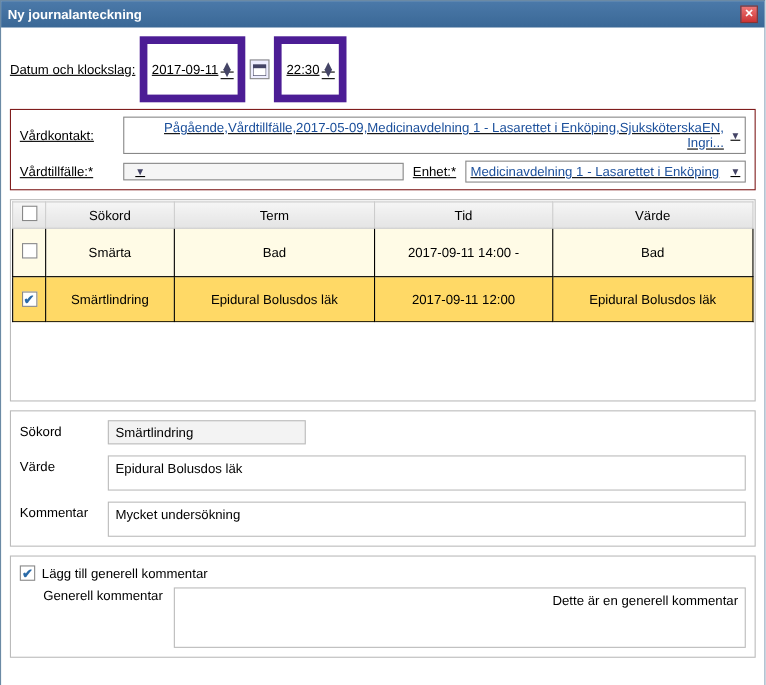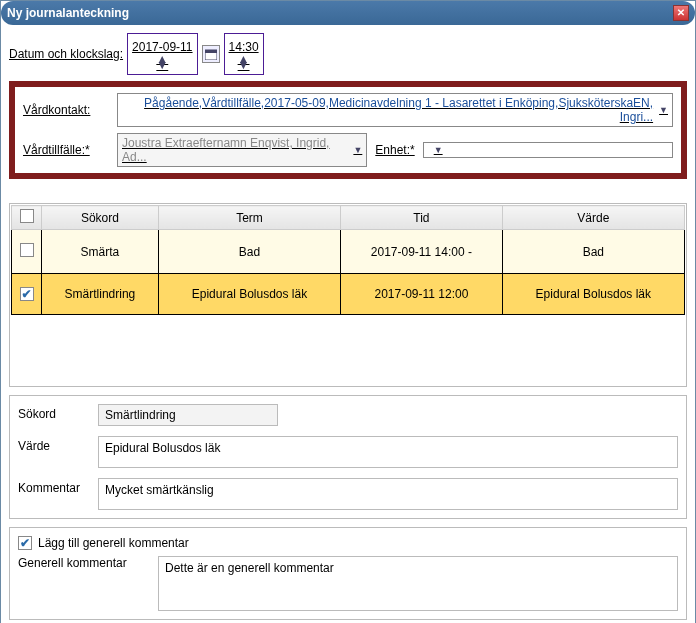--- a/index.html
+++ b/index.html
@@ -2,34 +2,33 @@
 <html><head>
 <meta charset="utf-8">
 <style>
   * { box-sizing: border-box; font-family: Arial, sans-serif; font-size: 12px; }
   body { margin: 0; padding: 0; background: #fff; }
   .window { width: 696px; border: 1px solid #6b8aa5; background: #fff; }
   .titlebar {
     background: linear-gradient(#4b79a9, #3a6896);
     color: #fff; padding: 4px 6px; display: flex; justify-content: space-between; align-items: center;
     font-weight: bold;
-    border-radius: 12px;
   }
   .closebtn {
     width: 16px; height: 16px; background: linear-gradient(#e77,#c33); border: 1px solid #833;
     display: flex; align-items: center; justify-content: center; color: #fff; font-size: 10px; line-height: 1;
     cursor: pointer;
   }
   .body { padding: 8px; }
   .row { display: flex; align-items: center; margin-bottom: 6px; gap: 4px; text-decoration: underline; }
   label { white-space: nowrap; }
-  .dateinput { display: inline-flex; border: 1px solid #4c1d95; padding: 6px 4px; align-items: center; gap: 2px; background: #fff; flex-direction: column; }
+  .dateinput { display: inline-flex; border: 7px solid #4c1d95; padding: 16px 4px; align-items: center; gap: 2px; background: #fff; }
   .stepper { display:flex; flex-direction:column; line-height:6px; font-size:8px; color:#446; cursor:pointer;}
   .cal-icon { width:18px; height:18px; border:1px solid #888; display:flex;align-items:center;justify-content:center; background:#eef; cursor:pointer;}
-  .panel { border:6px solid #7f1d1d; padding:6px 8px; margin-bottom:24px; }
+  .panel { border:1px solid #7f1d1d; padding:6px 8px; margin-bottom:8px; }
   .panel .row label:first-child { width:90px; }
   .select { border:1px solid #888; padding:2px 4px; display:flex; align-items:center; justify-content:space-between; background:#fff; cursor:pointer; }
   .select.disabled { color:#888; background:#f5f5f5; }
   .wide { flex:1;text-align:right; }
   .colwrap { flex:1; display:flex; gap:8px; align-items:center;}
   .table { border:1px solid #bbb; width:100%; border-collapse: collapse; }
   .table th { background: linear-gradient(#f5f5f5,#e4e4e4); border:1px solid #ccc; padding:3px 4px; font-weight:normal; }
   .table td { border:1px solid #000000; padding:13px 4px; text-align:center; background:#fff; }
   .table .chkcell{ width:30px;}
   .table tr.sel td { background:#ffd966; }
@@ -37,21 +36,21 @@
   .tablewrap { border:1px solid #bbb; padding:1px; margin-bottom:8px;}
   .tablepad { height:70px; background:#fff; border-top:none;}
   .chk { width:14px; height:14px; border:1px solid #888; display:inline-flex;align-items:center;justify-content:center;color:#2a6aa8;font-weight:bold;background:#fff;cursor:pointer;}
   .detail { border:1px solid #bbb; padding:8px; margin-bottom:8px; }
   .drow { display:flex; align-items:flex-start; margin-bottom:10px; }
   .drow label { width:80px; padding-top:3px;}
   .readbox { border:1px solid #bbb; background:#f3f3f3; padding:3px 6px; width:180px; }
   .txtarea { border:1px solid #bbb; padding:4px 6px; flex:1; min-height:32px; background:#fff;}
   .genpanel { border:1px solid #bbb; padding:8px; margin-bottom:8px; }
   .genpanel .top { display:flex; align-items:center; gap:6px; margin-bottom:6px;}
-  .gcrow { display:flex; align-items:flex-start; gap:10px;}
+  .gcrow { display:flex; align-items:flex-start; gap:10px;text-align:right;}
   .gcrow label{ width:130px;}
   .gcrow .txtarea{ min-height:55px;}
   .footer { display:flex; justify-content:center; gap:8px; padding:4px 0 2px;margin-top:28px;}
   .btn { border:1px solid #888; background:linear-gradient(#fafafa,#e2e2e2); padding:3px 12px; cursor:pointer;}
   .btn u { text-decoration: underline; }
   .dd { font-size:9px; color:#446; margin-left:6px;}
 </style>
 </head>
 <body>
 
@@ -71,45 +70,45 @@
             <span>▼</span>
           </span>
       </span>
       <span class="cal-icon">
         <svg width="12" height="12" viewBox="0 0 12 12">
             <rect x="0" y="2" width="12" height="10" fill="#fff" stroke="#446"></rect>
             <rect x="0" y="2" width="12" height="3" fill="#446"></rect>
           </svg>
       </span>
       <span class="dateinput">
-        <span>14:30</span>
+        <span>22:30</span>
         <span class="stepper">
             <span>▲</span>
             <span>▼</span>
           </span>
       </span>
     </div>
 
     <div class="panel">
       <div class="row">
         <label><span>Vårdkontakt:</span></label>
         <div class="select wide">
           <span style="color:#1b4f9b;">Pågående,Vårdtillfälle,2017-05-09,Medicinavdelning 1 - Lasarettet i Enköping,SjuksköterskaEN, Ingri...</span>
           <span class="dd">▼</span>
         </div>
       </div>
       <div class="row" style="margin-bottom:0">
         <label>Vårdtillfälle:*</label>
         <div class="colwrap">
           <div class="select disabled" style="flex:1">
-            <span>Joustra Extraefternamn Enqvist, Ingrid, Ad...</span>
             <span class="dd">▼</span>
           </div>
           <label>Enhet:*</label>
           <div class="select" style="flex:1">
+            <span style="color:#1b4f9b;">Medicinavdelning 1 - Lasarettet i Enköping</span>
             <span class="dd">▼</span>
           </div>
         </div>
       </div>
     </div>
 
     <div class="tablewrap">
       <table class="table">
         <thead>
           <tr>
@@ -146,21 +145,21 @@
       <div class="drow">
         <label>Sökord</label>
         <div class="readbox">Smärtlindring</div>
       </div>
       <div class="drow">
         <label>Värde</label>
         <div class="txtarea">Epidural Bolusdos läk</div>
       </div>
       <div class="drow" style="margin-bottom:0">
         <label>Kommentar</label>
-        <div class="txtarea">Mycket smärtkänslig</div>
+        <div class="txtarea">Mycket undersökning</div>
       </div>
     </div>
 
     <div class="genpanel">
       <div class="top">
         <span class="chk" id="genchk">✔</span>
         <label>Lägg till generell kommentar</label>
       </div>
       <div class="gcrow">
         <label>Generell kommentar</label>

